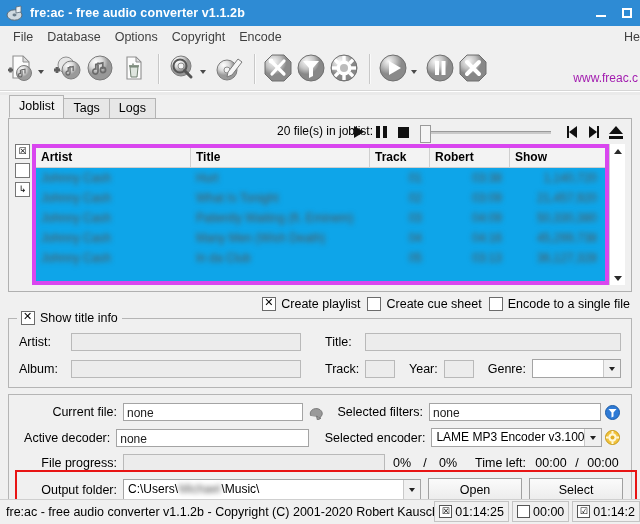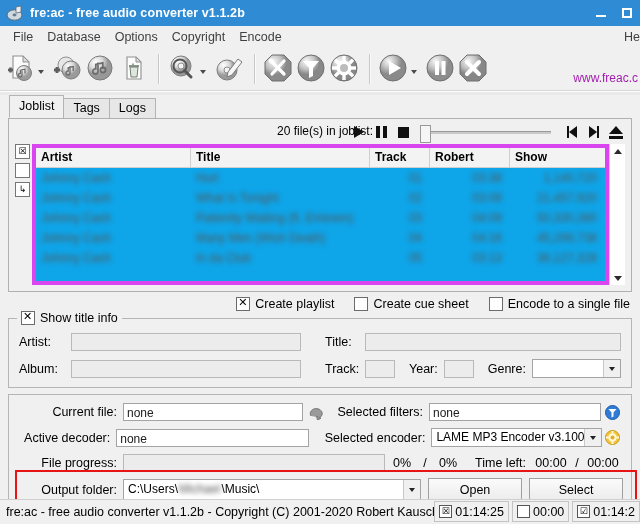--- a/index.html
+++ b/index.html
@@ -113,21 +113,21 @@
   .blurR{filter:blur(2.6px);color:#555;text-align:right;padding-right:8px;}
   .scrollv{
     width:15px;flex:none;border-left:1px solid #cfcfcf;background:#fff;
     display:flex;flex-direction:column;justify-content:space-between;
   }
   .sbtn{height:14px;display:flex;align-items:center;justify-content:center;background:#fff;}
   .sbtn .up{width:0;height:0;border-left:4px solid transparent;border-right:4px solid transparent;border-bottom:5px solid #2b2b2b;}
   .sbtn .dn{width:0;height:0;border-left:4px solid transparent;border-right:4px solid transparent;border-top:5px solid #2b2b2b;}
 
   
-  .cbrow{display:flex;justify-content:flex-end;align-items:center;padding:5px 10px 0 0;gap:20px;}
+  .cbrow{display:flex;justify-content:flex-end;align-items:center;padding:5px 10px 0 0;gap:7px;}
   .cbx{width:12px;height:12px;border:1px solid #6b6b6b;background:#fff;display:inline-block;
        position:relative;margin-right:5px;vertical-align:-2px;}
   .cbx.on:after{content:"\2715";position:absolute;left:1px;top:-2px;font-size:11px;font-weight:bold;color:#000;line-height:13px;}
   .cbl{font-size:12.5px;white-space:nowrap;display:flex;align-items:center;}
 
   
   .group{margin:7px 8px 0 8px;border:1px solid #b5b5b5;position:relative;padding:14px 10px 9px 10px;}
   .glegend{position:absolute;top:-8px;left:8px;background:#f0f0f0;padding:0 4px;font-size:12.5px;display:flex;align-items:center;}
   .frow{display:flex;align-items:center;margin-bottom:8px;}
   .flabel{font-size:12.5px;white-space:nowrap;}

